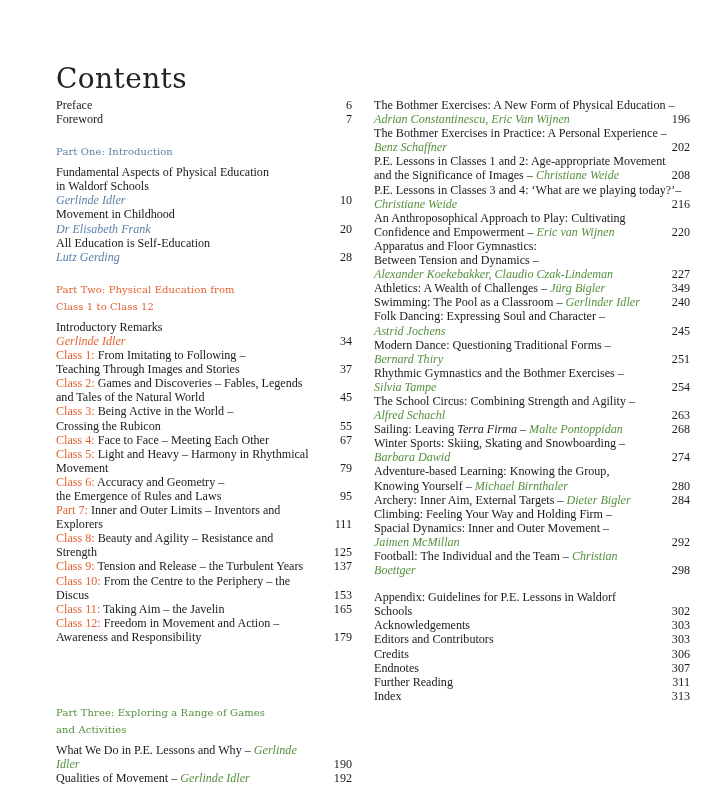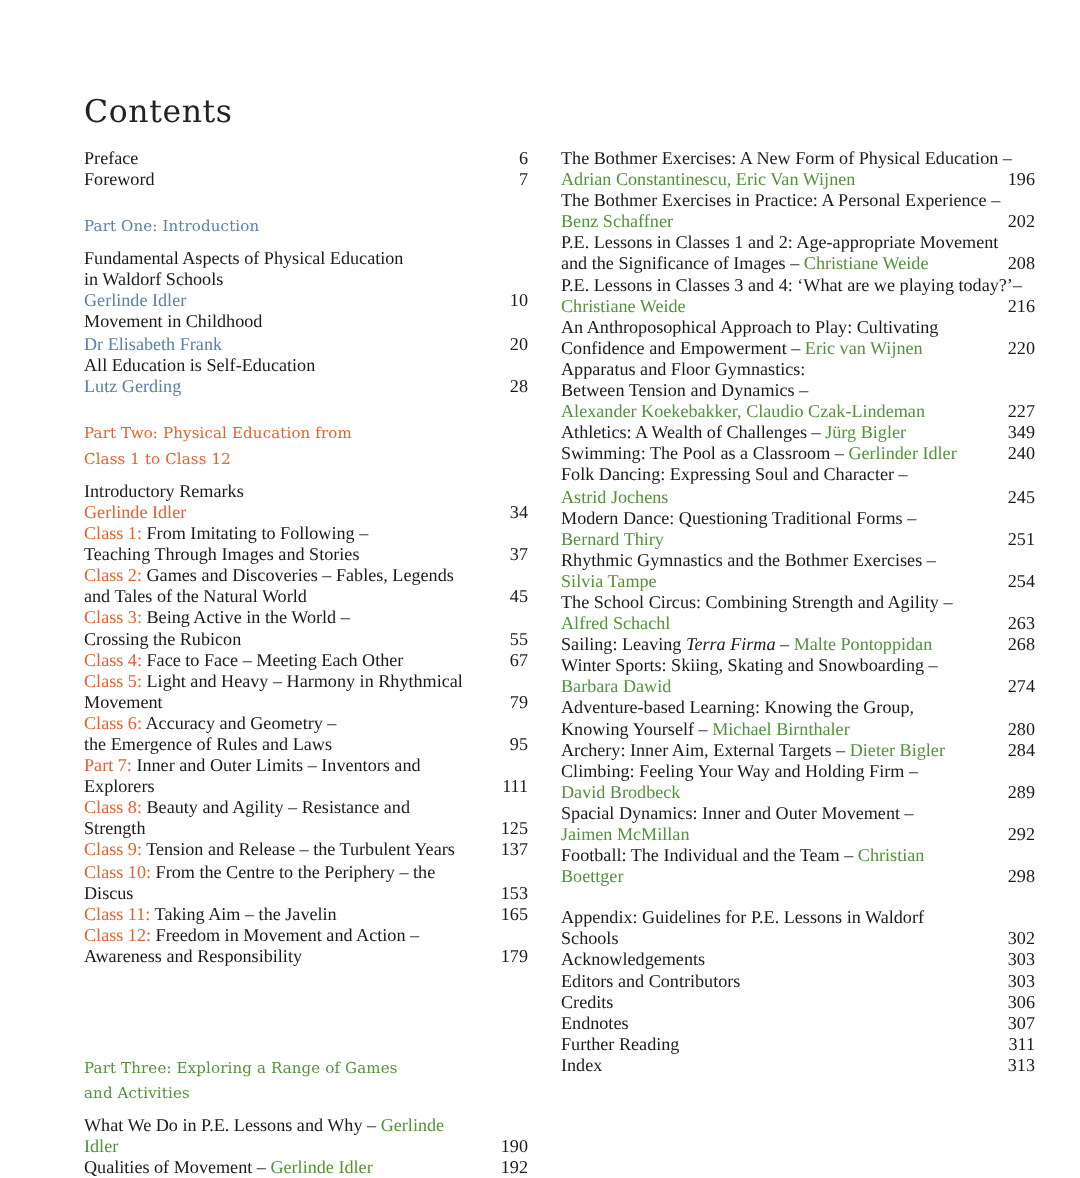--- a/index.html
+++ b/index.html
@@ -15,21 +15,21 @@
     font-family: "Liberation Serif", "DejaVu Serif", serif;
     color: #1a1a1a;
     overflow: hidden;
   }
 
   
   .toc-title {
     position: absolute;
     left: 56px;
     top: 62px;
-    font-size: 21px;
+    font-size: 28px;
     letter-spacing: 0.4px;
     color: #222222;
     font-family: "DejaVu Serif", "Liberation Serif", serif;
     font-weight: 400;
   }
 
   
   .col {
     position: absolute;
     top: 98px;
@@ -61,21 +61,21 @@
     font-size: 10px;
     line-height: 17px;
     font-weight: 400;
     letter-spacing: 0.1px;
   }
   .part-blue  { color: #5a7fa8; }
   .part-orange{ color: #e2622f; }
   .part-green { color: #55903e; margin-top: 43px; }
 
   
-  .author { }
+  .author { font-style: italic; }
   .au-blue   { color: #5a7fa8; }
   .au-orange { color: #e2622f; }
   .au-green  { color: #55903e; }
   .cls { color: #e2622f; }
   .ital-black { font-style: italic; color: #1a1a1a; }
   .gap-m  { height: 13px; }
   .gap-l  { height: 17px; }
   .gap-xs { height: 5px; }
 </style>
 </head>
@@ -256,21 +256,20 @@
         </div>
         <div>
           <span class="line">Adventure-based Learning: Knowing the Group,</span>
           <div class="entry">Knowing Yourself – <span class="author au-green">Michael Birnthaler</span><span class="pg">280</span></div>
         </div>
         <div>
           <div class="entry">Archery: Inner Aim, External Targets – <span class="author au-green">Dieter Bigler</span><span class="pg">284</span></div>
         </div>
         <div>
           <span class="line">Climbing: Feeling Your Way and Holding Firm –</span>
-          <div class="entry"><span class="author au-green">David Brodbeck</span><span class="pg">289</span></div>
         </div>
         <div>
           <span class="line">Spacial Dynamics: Inner and Outer Movement –</span>
           <div class="entry"><span class="author au-green">Jaimen McMillan</span><span class="pg">292</span></div>
         </div>
         <div>
           <div class="entry">Football: The Individual and the Team – <span class="author au-green">Christian Boettger</span><span class="pg">298</span></div>
         </div>
       </div>
     <div class="gap-m"></div>

